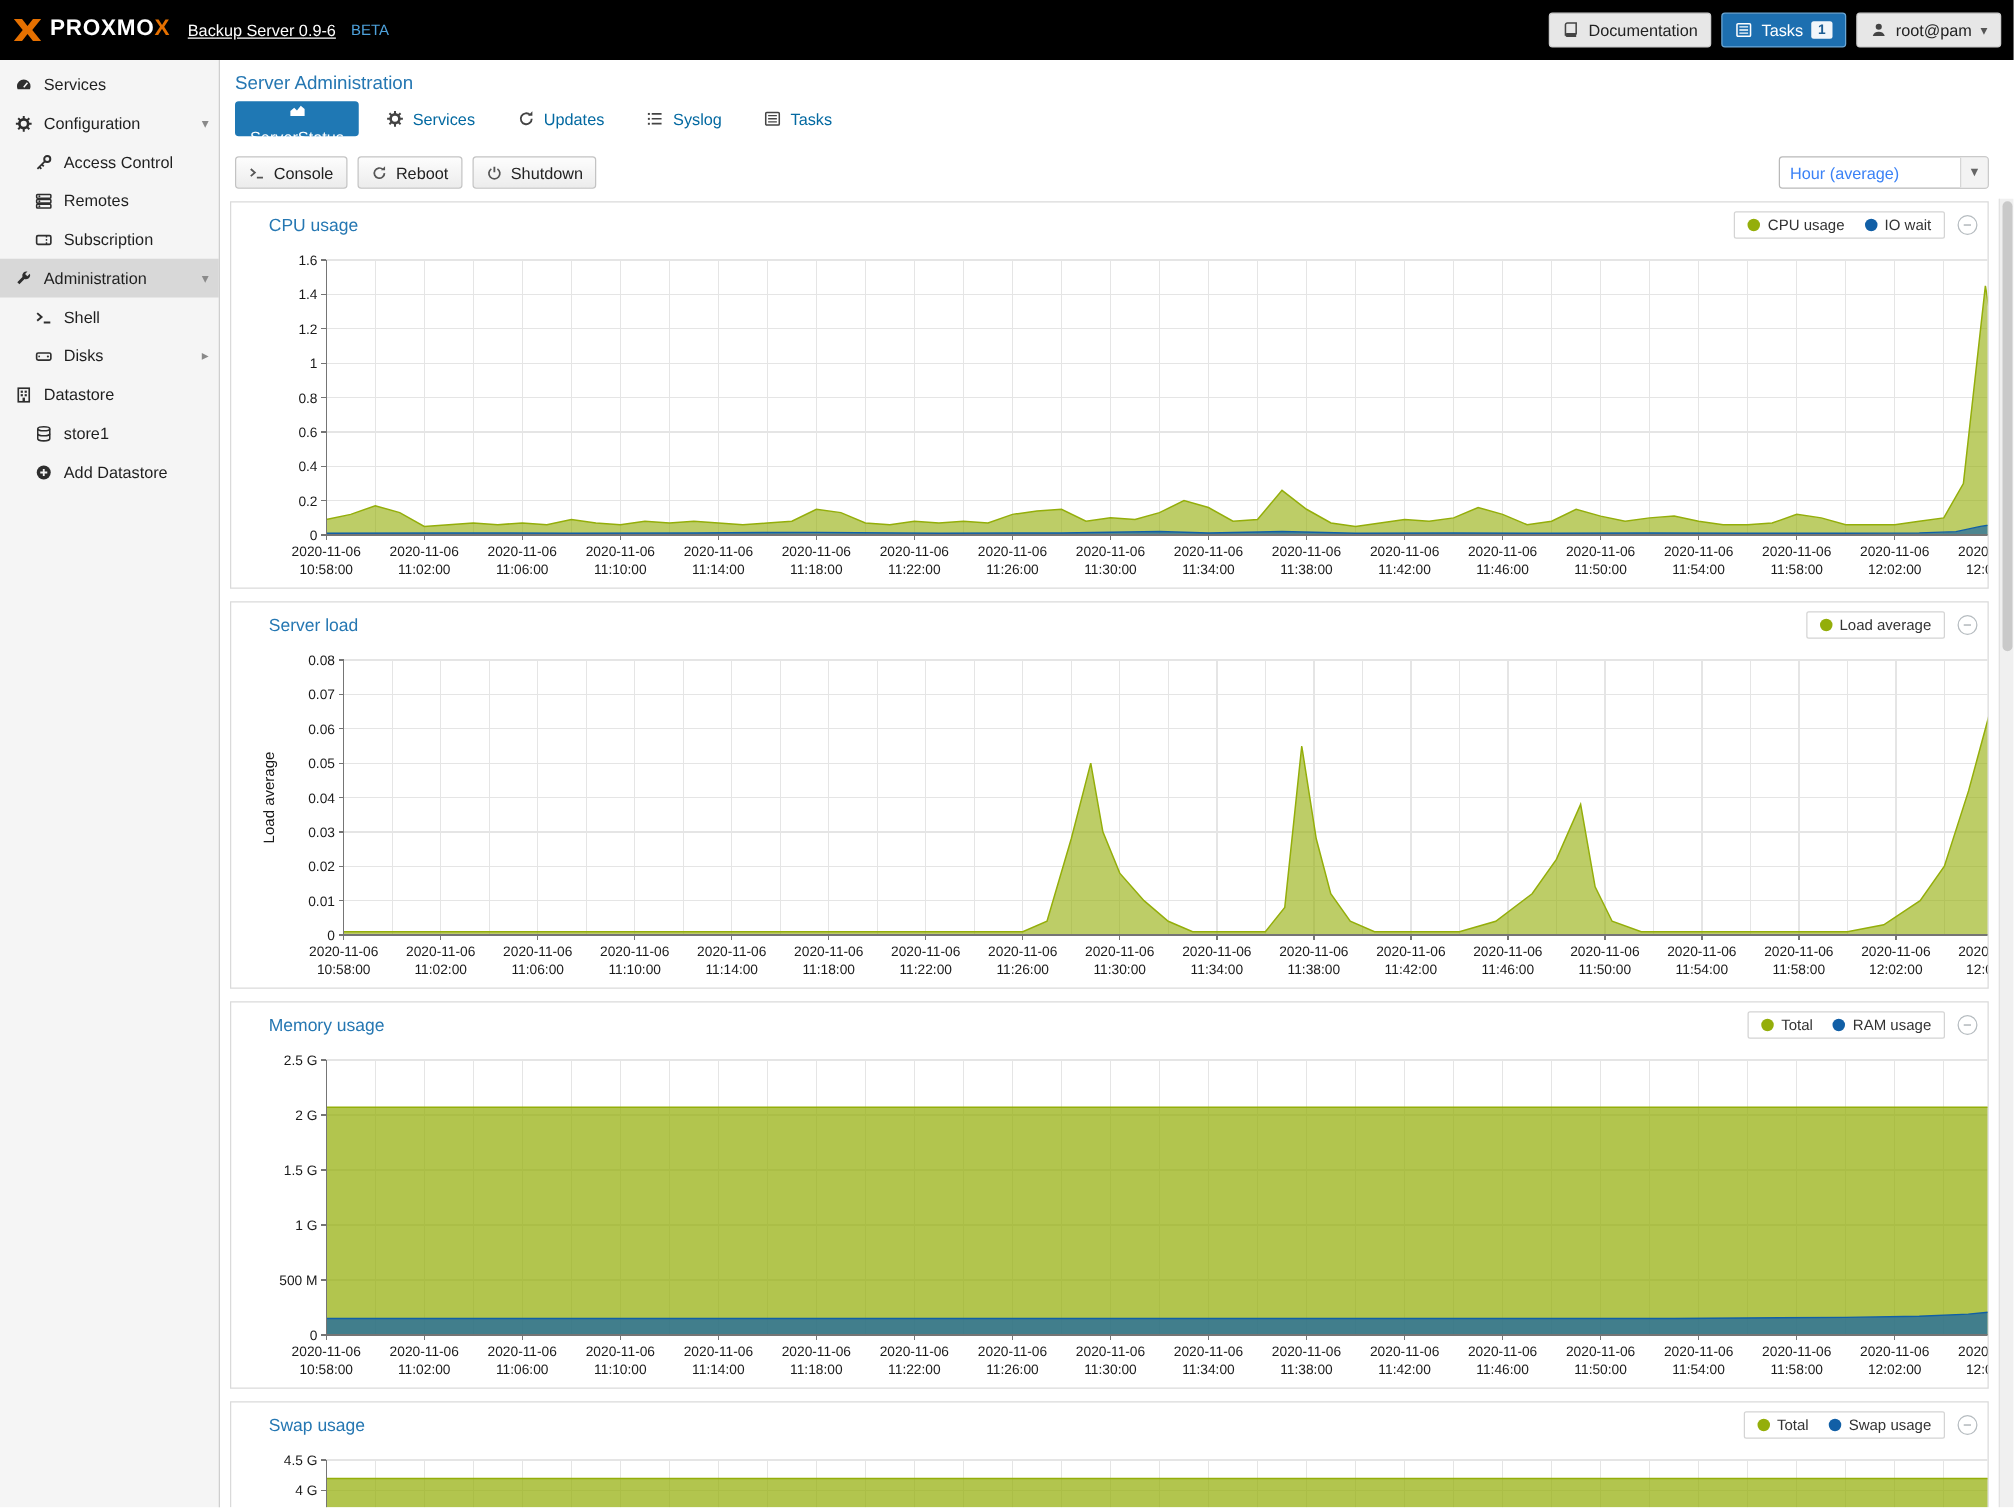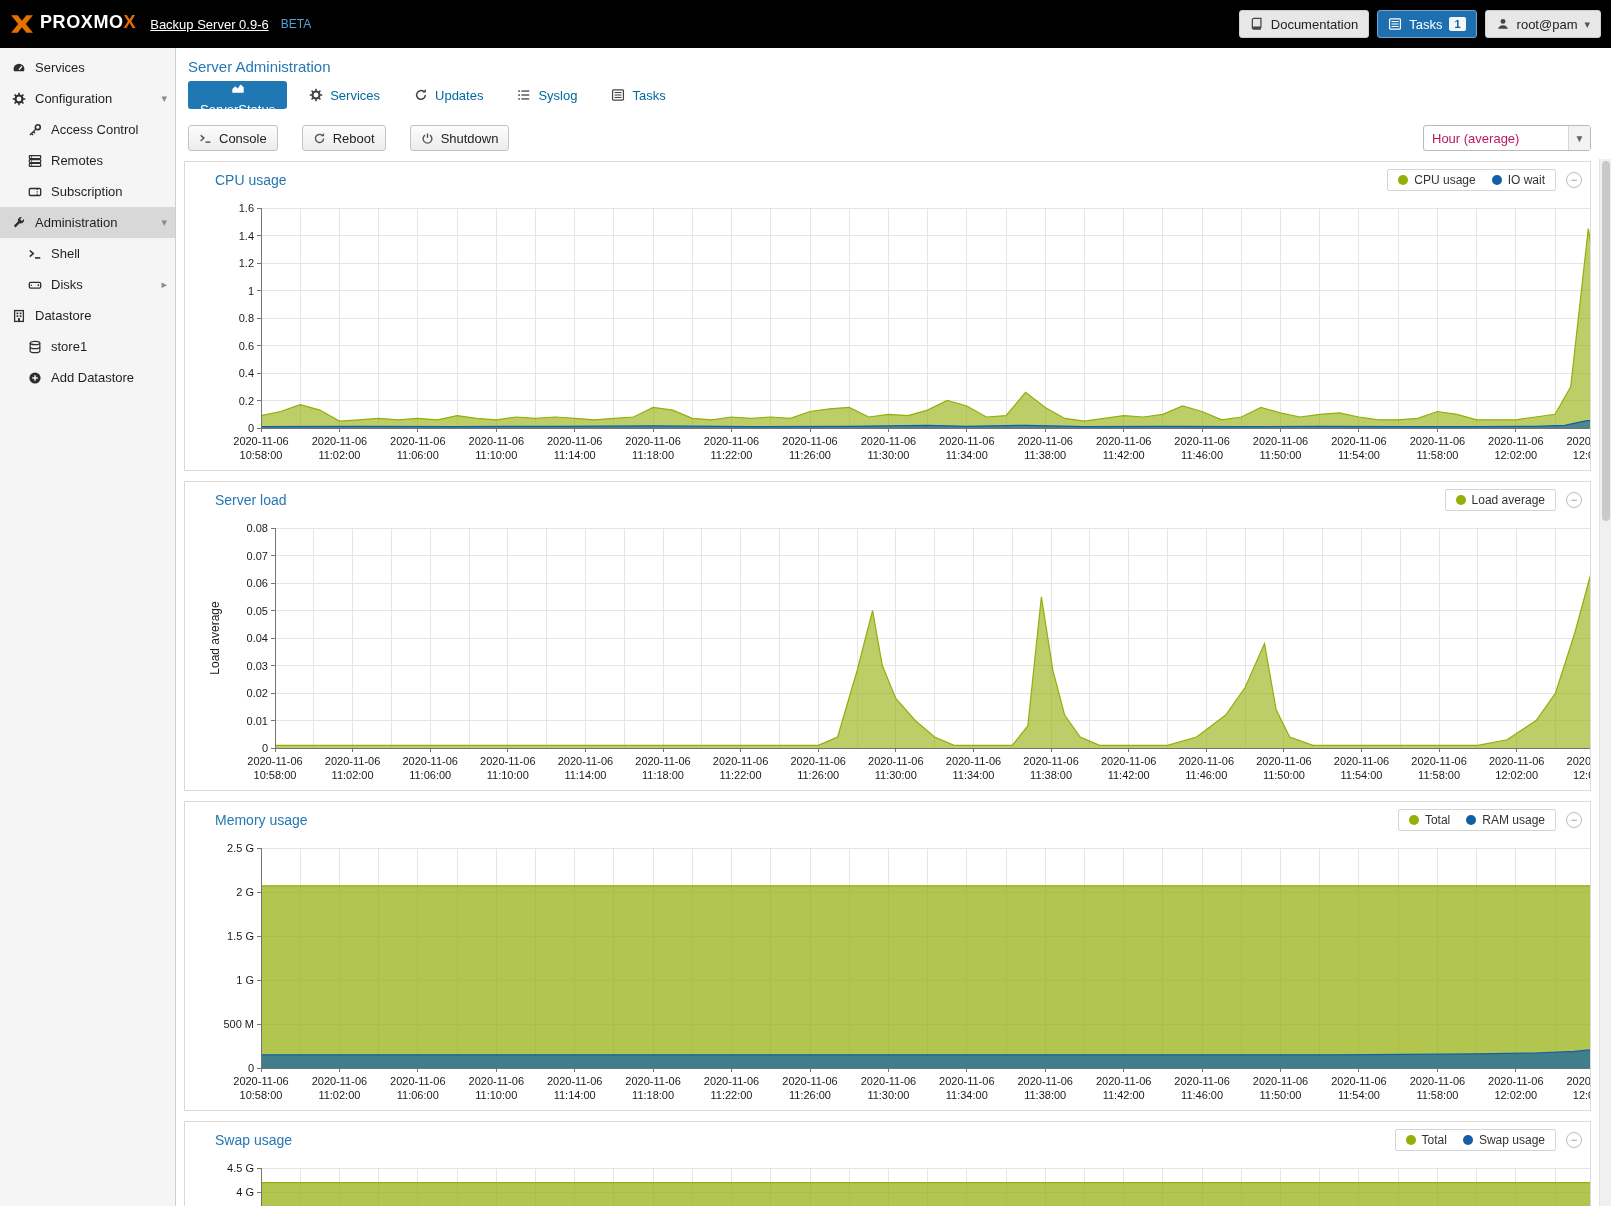--- a/index.html
+++ b/index.html
@@ -40,28 +40,28 @@
 
   
   .content { flex:1; position:relative; background:#fff; overflow:hidden; display:flex; flex-direction:column; }
   .page-title { font-size:15px; color:#2577b2; padding:10px 0 8px 12px; height:33px; }
   .tabbar { display:flex; gap:10px; padding-left:12px; height:28px; margin-bottom:8px; }
   .tab { display:flex; align-items:center; gap:7px; padding:0 12px; font-size:13px; color:#0369a1;
     border-radius:3px; cursor:pointer; }
   .tab .icon { color:#444; }
   .tab.active { background:#1f78b4; color:#fff;flex-direction:column; }
   .tab.active .icon { color:#fff; }
-  .toolbar { display:flex; align-items:center; gap:24px; padding:7px 20px 7px 12px; height:42px; }
+  .toolbar { display:flex; align-items:center; gap:8px; padding:7px 20px 7px 12px; height:42px; }
   .tbtn { display:flex; align-items:center; gap:7px; height:26px; padding:0 10px;
     background:linear-gradient(#fdfdfd,#ececec); border:1px solid #c3c3c3; border-radius:3px;
     font-size:13px; color:#222; cursor:pointer; }
   .tbtn .icon { color:#555; width:13px; height:13px; }
   .combo { margin-left:auto; display:flex; align-items:center; height:26px; width:168px;
     border:1px solid #b9b9b9; border-radius:3px; background:#fff; cursor:pointer; }
-  .combo .val { flex:1; padding:0 8px; font-size:13px; color:#be185d; white-space:nowrap; }
+  .combo .val { flex:1; padding:0 8px; font-size:13px; color:#3b82f6; white-space:nowrap; }
   .combo .trigger { width:22px; height:100%; border-left:1px solid #d6d6d6; background:#f3f3f3;
     display:flex; align-items:center; justify-content:center; color:#666; font-size:10px; }
 
   
   .panels { flex:1; overflow:hidden; padding:2px 20px 0 8px; }
   .panel { border:1px solid #dadada; background:#fff; margin-bottom:10px;padding-left:20px; }
   .panel-hd { display:flex; align-items:center; height:36px; padding:0 8px 0 10px; gap:10px; }
   .panel-title { color:#2577b2; font-size:14px; }
   .legend { margin-left:auto; display:flex; gap:16px; border:1px solid #d4d4d4; border-radius:2px;
     padding:3px 10px; background:#fff; }

